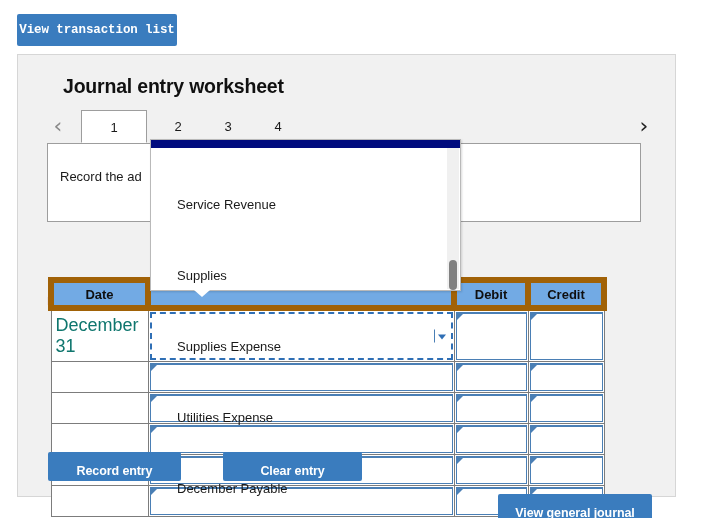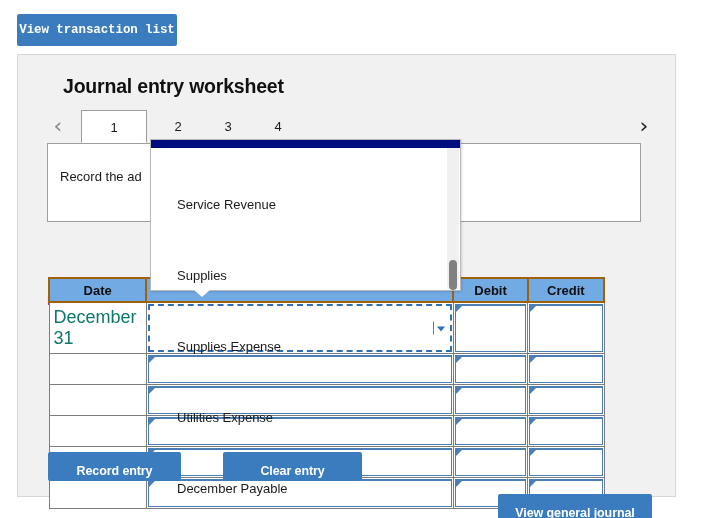--- a/index.html
+++ b/index.html
@@ -134,21 +134,21 @@
   #journal-table {
     position: absolute;
     left: 30px;
     top: 222px;
     width: 557px;
     border-collapse: collapse;
     table-layout: fixed;
   }
   #journal-table th {
     background: #72aae4;
-    border: 2px solid #a16207;
+    border: 6px solid #a16207;
     height: 22px;
     font-size: 13px;
     font-weight: bold;
     color: #0f0f0f;
     text-align: center;
     padding: 0;
     margin-top: 40px;
   }
   #journal-table td {
     background: #ffffff;

